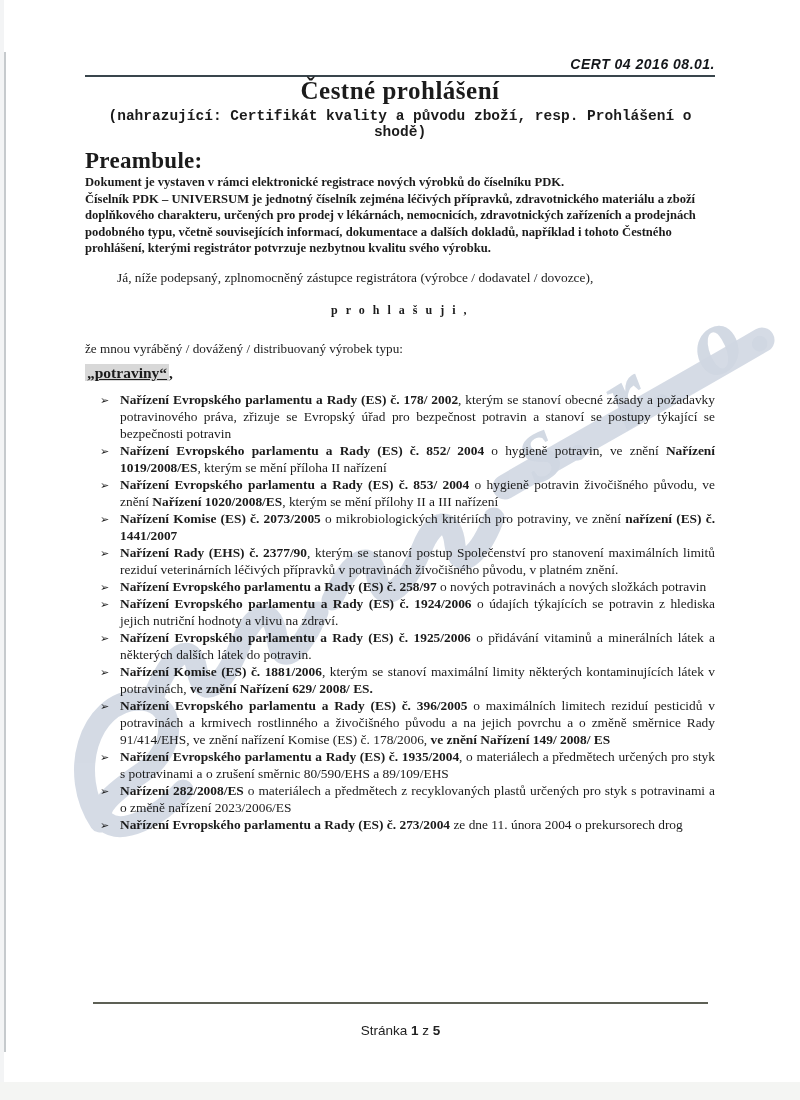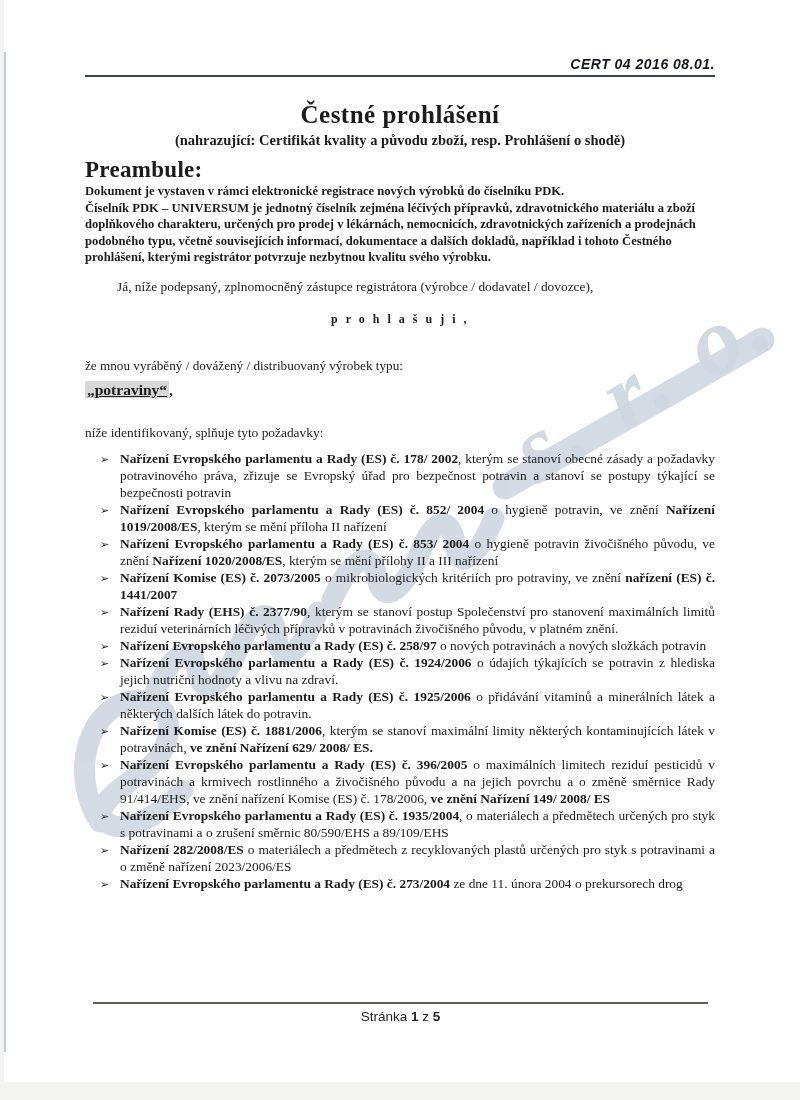--- a/index.html
+++ b/index.html
@@ -12,44 +12,44 @@
   .scan-left-line { position:absolute; left:4px; top:52px; bottom:48px; width:2px; background:#c6cacd; }
   .scan-bottom-strip { position:absolute; left:0; right:0; bottom:0; height:18px; background:#f4f5f3; }
   .watermark { position:absolute; left:0; top:0; width:800px; height:1100px; z-index:0; }
   .content { position:absolute; left:85px; width:630px; top:0; z-index:1; }
   .doc-code {
     margin-top:56px; text-align:right; font-family:"Liberation Sans", sans-serif;
     font-style:italic; font-weight:600; font-size:14px; color:#15181c; line-height:17px;
     letter-spacing:.5px;
   }
   .header-rule { border:none; border-top:2px solid #39454c; margin-top:2px; }
-  .title { margin-top:24px; text-align:center; font-size:25px; font-weight:bold; letter-spacing:.5px; }
-  .subtitle { margin-top:3px; text-align:center; font-size:14.5px; font-weight:bold; }
+  .title { text-align:center; font-size:25px; font-weight:bold; letter-spacing:.5px; }
+  .subtitle { margin-top:3px; text-align:center; font-size:14.5px; font-weight:bold;font-family:Liberation Mono, monospace; }
   .preamble-heading { margin-top:8px; font-size:23px; font-weight:bold; letter-spacing:.3px; }
   .preamble p { font-size:12.6px; font-weight:bold; line-height:16.5px; text-align:left; }
   .intro { margin-top:12px; font-size:13.4px; text-indent:32px; line-height:17px; }
   .verb { margin-top:17px; text-align:center; font-size:12px; font-weight:bold; letter-spacing:2.5px; }
-  .product-line { margin-top:30px; font-size:13.2px; line-height:17px; }
+  .product-line { margin-top:22px; font-size:13.2px; line-height:17px; }
   .product-type-row { margin-top:7px; text-align:left; font-size:15.5px; font-weight:bold; }
   .product-type { background:#d8d8d8; text-decoration:underline; padding:0 2px; }
   .requirements-line { margin-top:25px; font-size:13.4px; line-height:17px; }
   .regulations { margin-top:9px; list-style:none; padding-left:15px; }
   .regulations li {
     position:relative; padding-left:20px; font-size:13.4px; line-height:17px;
     text-align:justify; color:#1b1b1b;
   }
   .regulations .marker {
     position:absolute; left:0; top:1px; font-family:"DejaVu Sans", sans-serif;
     font-size:11px; color:#1b1b1b;
   }
   .b { font-weight:bold; }
   .footer {
     position:absolute; left:93px; right:92px; top:1002px; z-index:1;
     border-top:2px solid #5d6055; text-align:center;
-    font-family:"Liberation Sans", sans-serif; font-size:13.5px; color:#222; padding-top:5px;
+    font-family:"Liberation Sans", sans-serif; font-size:13.5px; color:#222; padding-top:19px;
   }
   .footer .num { font-weight:bold; }
 </style>
 </head>
 <body>
 
 <div class="page">
 
   <div class="scan-left-strip"></div>
   <div class="scan-left-line"></div>
@@ -82,21 +82,20 @@
     </div>
 
     <p class="intro">Já, níže podepsaný, zplnomocněný zástupce registrátora (výrobce / dodavatel / dovozce),</p>
 
     <div class="verb">p r o h l a š u j i ,</div>
 
     <p class="product-line">že mnou vyráběný / dovážený  / distribuovaný výrobek typu:</p>
 
     <div class="product-type-row"><span class="product-type">„potraviny“</span><span>,</span></div>
 
-    <p class="requirements-line">níže identifikovaný, splňuje tyto požadavky:</p>
 
     <ul class="regulations">
         <li><span class="marker">➢</span><span><span class="b">Nařízení Evropského parlamentu a Rady (ES) č. 178/ 2002</span><span>, kterým se stanoví obecné zásady a požadavky potravinového práva, zřizuje se Evropský úřad pro bezpečnost potravin a stanoví se postupy týkající se bezpečnosti potravin</span></span></li>
         <li><span class="marker">➢</span><span><span class="b">Nařízení Evropského parlamentu a Rady (ES) č. 852/ 2004</span><span> o hygieně potravin, ve znění </span><span class="b">Nařízení 1019/2008/ES</span><span>, kterým se mění příloha II nařízení</span></span></li>
         <li><span class="marker">➢</span><span><span class="b">Nařízení Evropského parlamentu a Rady (ES) č. 853/ 2004</span><span> o hygieně potravin živočišného původu, ve znění </span><span class="b">Nařízení 1020/2008/ES</span><span>, kterým se mění přílohy II a III nařízení</span></span></li>
         <li><span class="marker">➢</span><span><span class="b">Nařízení Komise (ES) č. 2073/2005</span><span> o mikrobiologických kritériích pro potraviny, ve znění </span><span class="b">nařízení (ES) č. 1441/2007</span></span></li>
         <li><span class="marker">➢</span><span><span class="b">Nařízení Rady (EHS) č. 2377/90</span><span>, kterým se stanoví postup Společenství pro stanovení maximálních limitů reziduí veterinárních léčivých přípravků v potravinách živočišného původu, v platném znění.</span></span></li>
         <li><span class="marker">➢</span><span><span class="b">Nařízení Evropského parlamentu a Rady (ES) č. 258/97</span><span> o nových potravinách a nových složkách potravin</span></span></li>
         <li><span class="marker">➢</span><span><span class="b">Nařízení Evropského parlamentu a Rady (ES) č. 1924/2006</span><span> o údajích týkajících se potravin z hlediska jejich nutriční hodnoty a vlivu na zdraví.</span></span></li>
         <li><span class="marker">➢</span><span><span class="b">Nařízení Evropského parlamentu a Rady (ES) č. 1925/2006</span><span>  o přidávání vitaminů a minerálních látek a některých dalších látek do potravin.</span></span></li>

